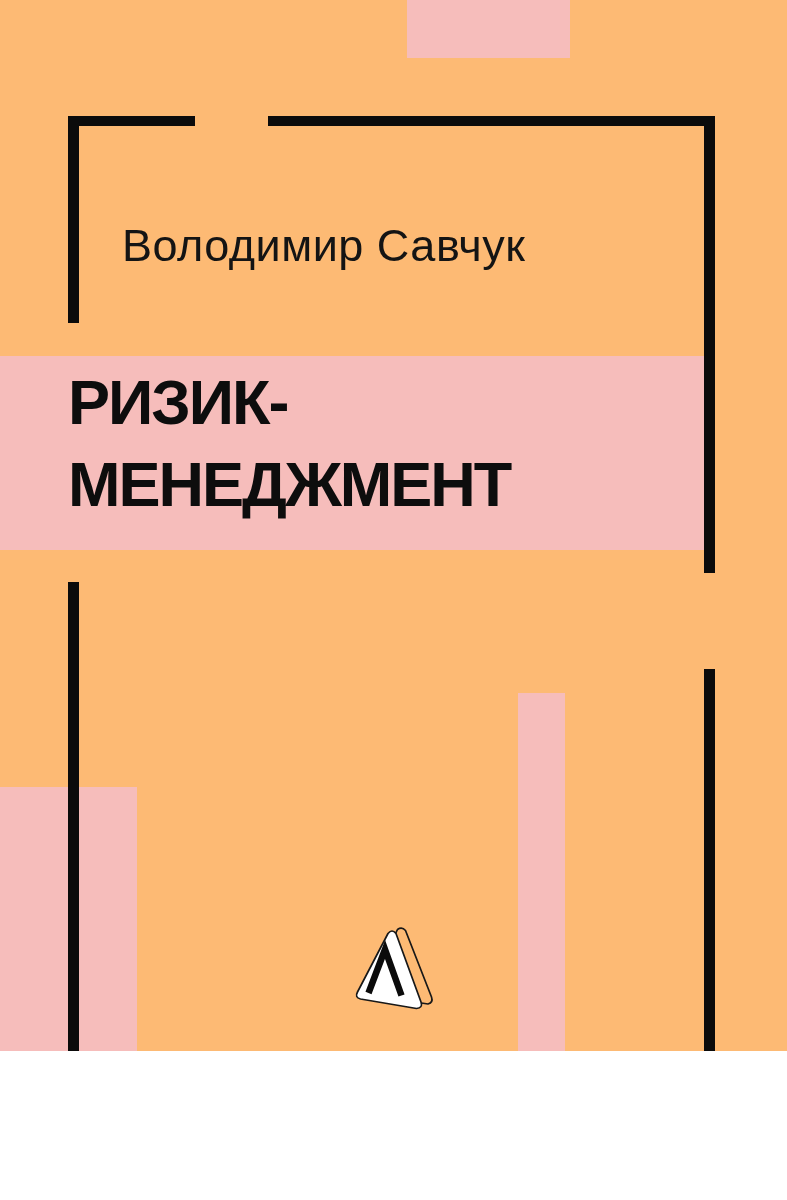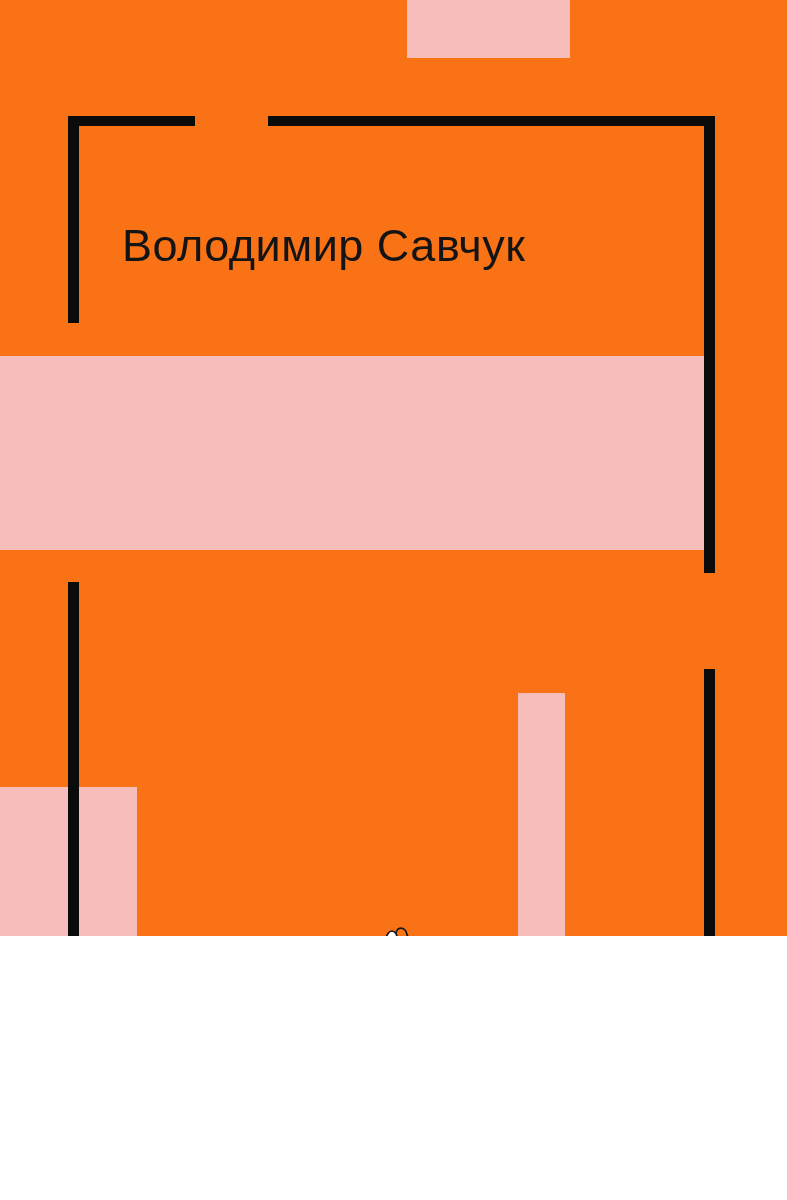--- a/index.html
+++ b/index.html
@@ -4,22 +4,22 @@
 <style>
   html, body {
     margin: 0;
     padding: 0;
     background: #ffffff;
     font-family: "Liberation Sans", sans-serif;
   }
   .cover {
     position: relative;
     width: 787px;
-    height: 936px;
-    background: #f97316;
+    height: 1051px;
+    background: #fdba74;
     overflow: hidden;
   }
   
   .pink { position: absolute; background: #f6bdbb; }
   .pink-block-top        { left: 407px; top: 0;      width: 163px; height: 58px;  }
   .title-band            { left: 0;     top: 356px;  width: 705px; height: 194px; }
   .pink-bar-middle       { left: 518px; top: 693px;  width: 47px;  height: 398px; }
   .pink-block-bottom-left{ left: 0;     top: 787px;  width: 137px; height: 413px; }
   
   .bar { position: absolute; background: #0b0b0b; }
@@ -78,20 +78,24 @@
   <div class="bar frame-top-h2"></div>
   <div class="bar frame-left-v1"></div>
   <div class="bar frame-left-v2"></div>
   <div class="bar frame-right-v1"></div>
   <div class="bar frame-right-v2"></div>
   <div class="bar frame-bottom-h1"></div>
   <div class="bar frame-bottom-h2"></div>
 
   <div class="author">Володимир Савчук</div>
 
+  <div class="title">
+    <span class="line">РИЗИК-</span>
+    <span class="line">МЕНЕДЖМЕНТ</span>
+  </div>
 
   <svg class="publisher-logo" viewBox="0 0 84 94" fill="none" xmlns="http://www.w3.org/2000/svg">
 
     <path d="M 45.5 5.5
              Q 50 2.5 53.5 6.5
              L 79.5 73
              Q 81.5 78.5 76 80
              L 19.5 71.5
              Q 13.5 70 16.5 64.5
              Z" stroke="#181818" stroke-width="1.7" fill="none" stroke-linejoin="round"></path>

